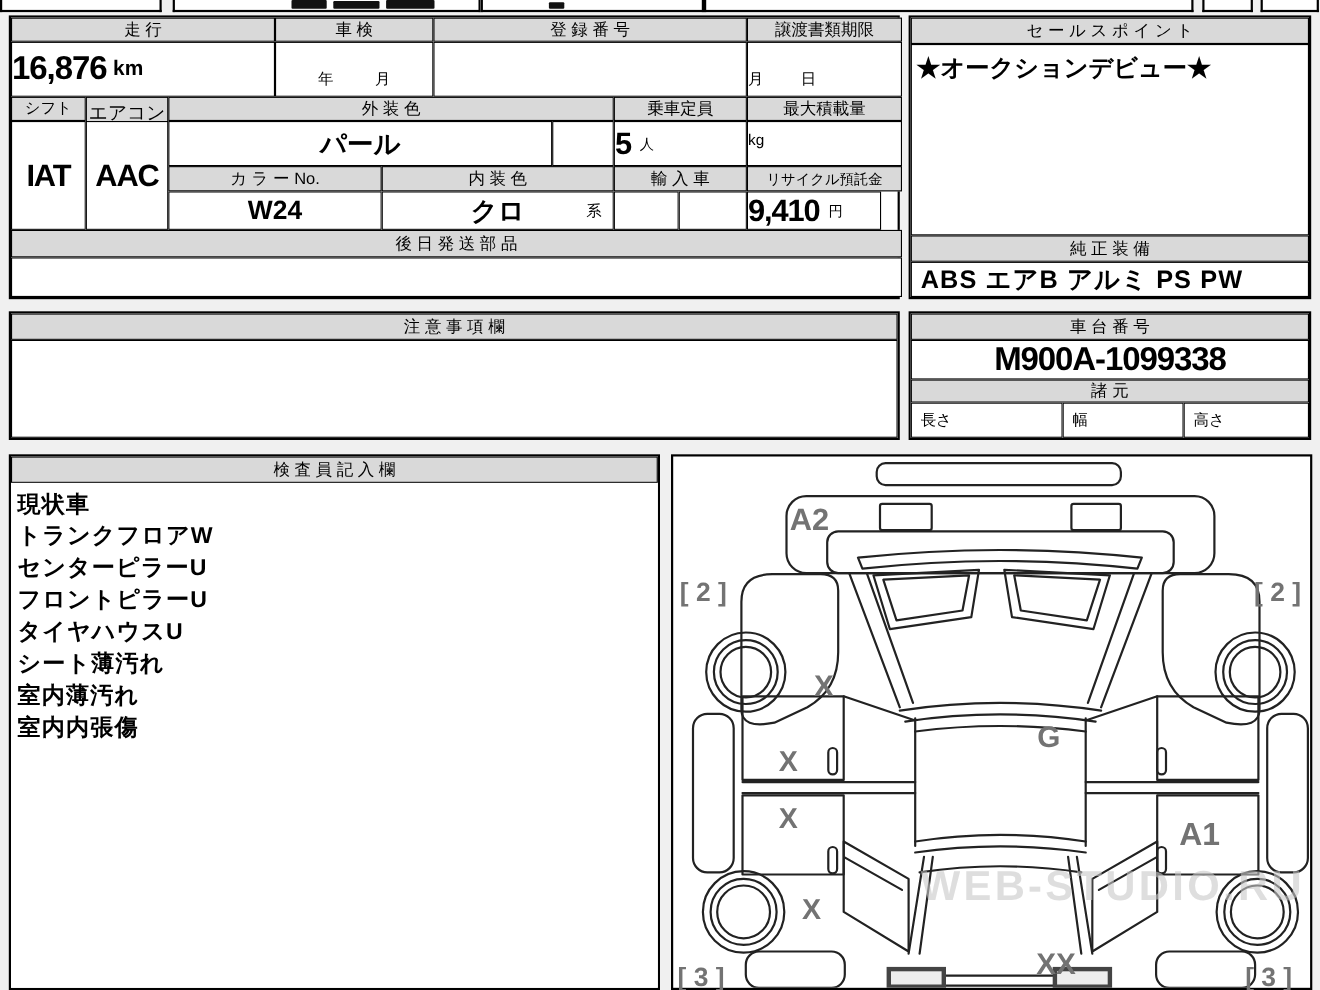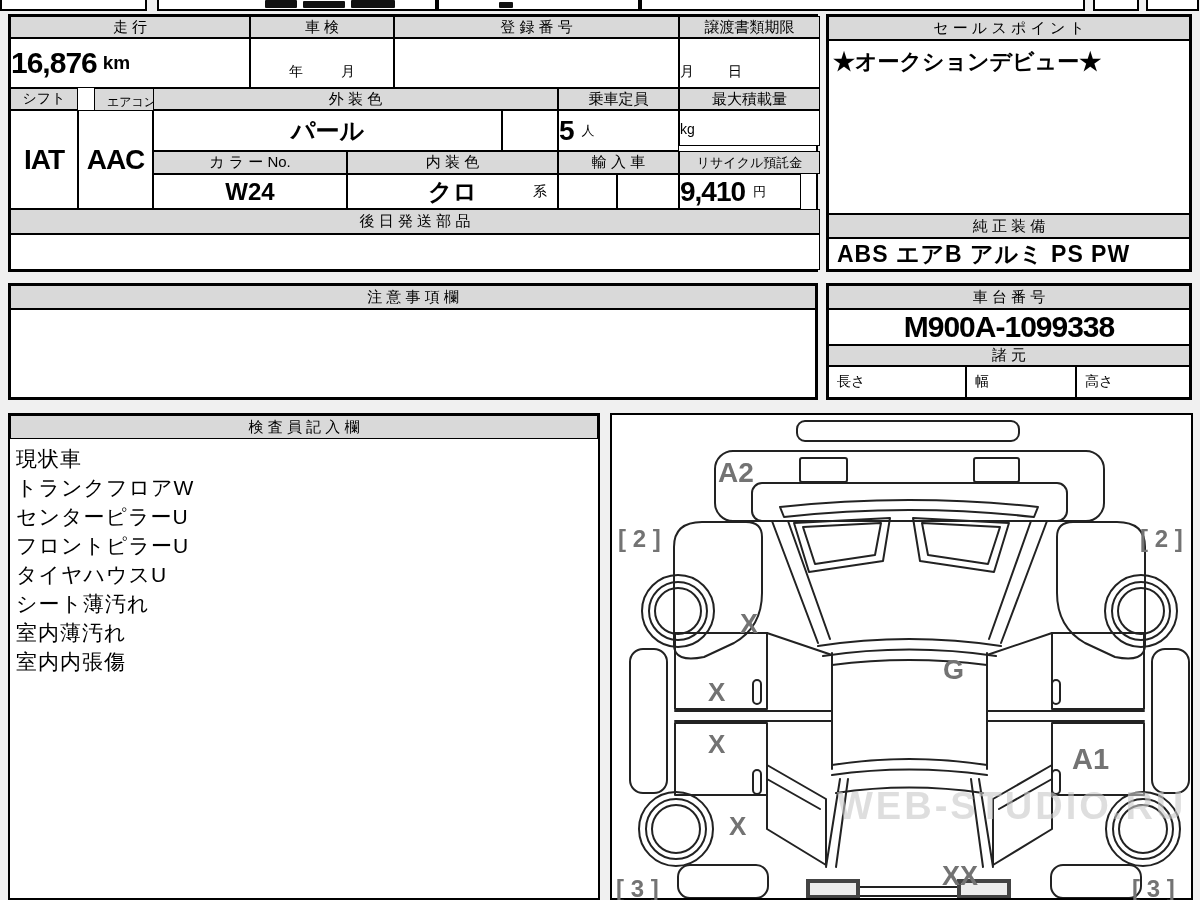--- a/index.html
+++ b/index.html
@@ -26,21 +26,21 @@
   .small { font-size:14px; }
   .unit { font-size:19px; font-weight:bold; margin-left:6px; }
   .unit-sm { font-size:13px; margin-left:8px; }
   
   .strip-cell { position:absolute; top:0; height:11px; background:#fff; box-sizing:border-box;
     border:2px solid #000; border-top:none; }
   .frag { position:absolute; background:#111; border-radius:1px; }
   
   .insp-body { position:absolute; left:0; top:24px; right:0; bottom:0; background:#fff;
     padding:5px 6px; }
-  .insp-item { font-size:21px; font-weight:normal; line-height:29px; letter-spacing:1px; }
+  .insp-item { font-size:21px; font-weight:bold; line-height:29px; letter-spacing:1px; }
   
   .dlbl { position:absolute; font-weight:bold; color:#737373; white-space:nowrap; }
   .wm { position:absolute; color:#c9c9c9; opacity:0.6; font-weight:bold;
     font-size:38px; letter-spacing:3px; }
 </style>
 </head>
 <body>
 
 <div class="sheet">
 
@@ -87,21 +87,21 @@
           <span></span>
         </div>
       <div class="c bottom right" style="left:669px;top:22px;width:141px;height:50px;padding:0 18px 6px 0;gap:34px">
         <span class="small">月</span>
         <span class="small">日</span>
       </div>
 
       <div class="c h" style="left:0;top:72px;width:68px;height:22px;font-size:14px">
           <span>シフト</span>
         </div>
-      <div class="c h" style="left:84px;top:72px;width:75px;height:29px;font-size:12px">
+      <div class="c h" style="left:68px;top:72px;width:75px;height:29px;font-size:17px">
           <span>エアコン</span>
         </div>
       <div class="c h" style="left:143px;top:72px;width:405px;height:22px">
           <span>外 装 色</span>
         </div>
       <div class="c h" style="left:548px;top:72px;width:121px;height:22px">
           <span>乗車定員</span>
         </div>
       <div class="c h" style="left:669px;top:72px;width:141px;height:22px">
           <span>最大積載量</span>
@@ -115,21 +115,21 @@
         </div>
 
       <div class="c" style="left:143px;top:94px;width:349px;height:41px">
           <span class="big24">パール</span>
         </div>
       <div class="c" style="left:492px;top:94px;width:56px;height:41px"></div>
       <div class="c right" style="left:548px;top:94px;width:121px;height:41px;padding-right:14px">
         <span class="big28">5</span>
         <span class="unit-sm">人</span>
       </div>
-      <div class="c right bottom" style="left:669px;top:94px;width:141px;height:36px;padding:0 8px 8px 0">
+      <div class="c right bottom" style="left:669px;top:94px;width:141px;height:41px;padding:0 8px 15px 0">
         <span class="small">kg</span>
       </div>
 
       <div class="c h" style="left:337px;top:135px;width:211px;height:23px">
           <span>内 装 色</span>
         </div>
       <div class="c h" style="left:143px;top:135px;width:194px;height:23px">
           <span>カ ラ ー No.</span>
         </div>
       <div class="c h" style="left:548px;top:135px;width:121px;height:23px">

